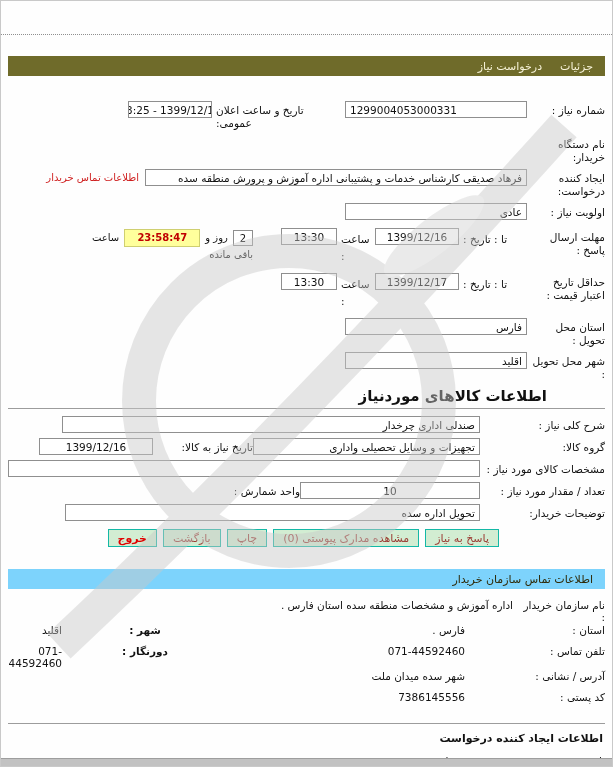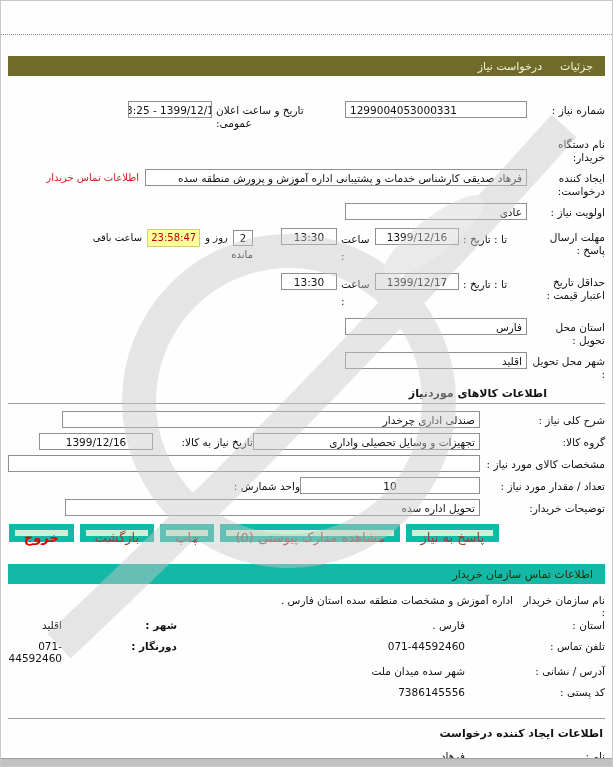--- a/index.html
+++ b/index.html
@@ -40,45 +40,45 @@
     border: 1px solid #8f8f8f; background: #fff; padding: 0 4px;
     overflow: hidden; white-space: nowrap; flex: none;
   }
   .center { justify-content: center; }
   .ltr { direction: ltr; }
 
   .red-link { color: #cf1f1f; margin-right: 6px; padding-top: 3px; white-space: nowrap; cursor: pointer; font-size: 10px; }
 
   .cd { width: 176px; margin-right: 28px; font-size: 10px; line-height: 16px; margin-top: 1px; }
   .cd .box2 { display: inline-block; width: 20px; height: 16px; border: 1px solid #8f8f8f; background: #fff; text-align: center; vertical-align: middle; }
-  .cd .cdown { display: inline-block; background: #ffff9c; color: #c00000; border: 1px solid #cfcf70; padding: 0 3px; font-weight: normal; direction: ltr; vertical-align: middle; }
+  .cd .cdown { display: inline-block; background: #ffff9c; color: #c00000; border: 1px solid #cfcf70; padding: 0 12px; font-weight: bold; direction: ltr; vertical-align: middle; }
   .cd .sfx { margin: 0 2px; }
 
-  .goods-title { font-weight: bold; font-size: 11px; margin: 6px 58px 3px 0; }
+  .goods-title { font-weight: bold; font-size: 15px; margin: 6px 58px 3px 0; }
   .section-line { border-top: 1px solid #9c9c9c; margin: 0 0 7px 0; }
 
   .btn-row { display: flex; gap: 6px; margin: 8px 106px 0 0; }
   .btn {
-    font-family: "DejaVu Sans", sans-serif; font-size: 13px;
-    background: #d2edd2; border: 6px solid #14b8a6; color: #9c3c34;
+    font-family: "DejaVu Sans", sans-serif; font-size: 11px;
+    background: #d2edd2; border: 1px solid #14b8a6; color: #9c3c34;
     height: 18px; padding: 0 9px; cursor: pointer; white-space: nowrap;
   }
   .btn.exit { color: #e00000; font-weight: bold; }
 
   .bar2 {
-    margin-top: 22px; height: 20px; background: #14b8a6; color: #2f2a08;
+    margin-top: 22px; height: 20px; background: #7dd3fc; color: #2f2a08;
     display: flex; align-items: center; padding: 0 12px; font-size: 11px;
   }
 
   .contact { margin-top: 10px; }
   .c-row { display: flex; align-items: flex-start; min-height: 20px; margin-bottom: 1px; }
   .c1 { width: 88px; font-weight: normal; }
   .c2 { width: 340px; padding-left: 6px; padding-right: 52px; text-align: right; }
   .cval { padding-right: 4px; }
-  .c3 { width: 70px; font-weight: bold; text-align: right; padding-left: 6px; }
+  .c3 { width: 70px; font-weight: bold; text-align: center; padding-left: 6px; }
   .c4 { flex: 1; text-align: right; padding-right: 45px; }
   .ltrv { direction: ltr; unicode-bidi: embed; }
 
   .hr2 { border-top: 1px solid #9c9c9c; margin-top: 12px; }
   .creator-title { font-weight: bold; font-size: 11px; margin: 8px 2px 8px 0; }
 
   .watermark { position: absolute; inset: 0; z-index: 5; pointer-events: none; opacity: 0.45; }
   .bottom-strip { position: absolute; bottom: 0; left: 0; right: 0; height: 8px; background: #c2c2c2; border-top: 1px solid #9e9e9e; z-index: 6; }
 </style>
 </head>

